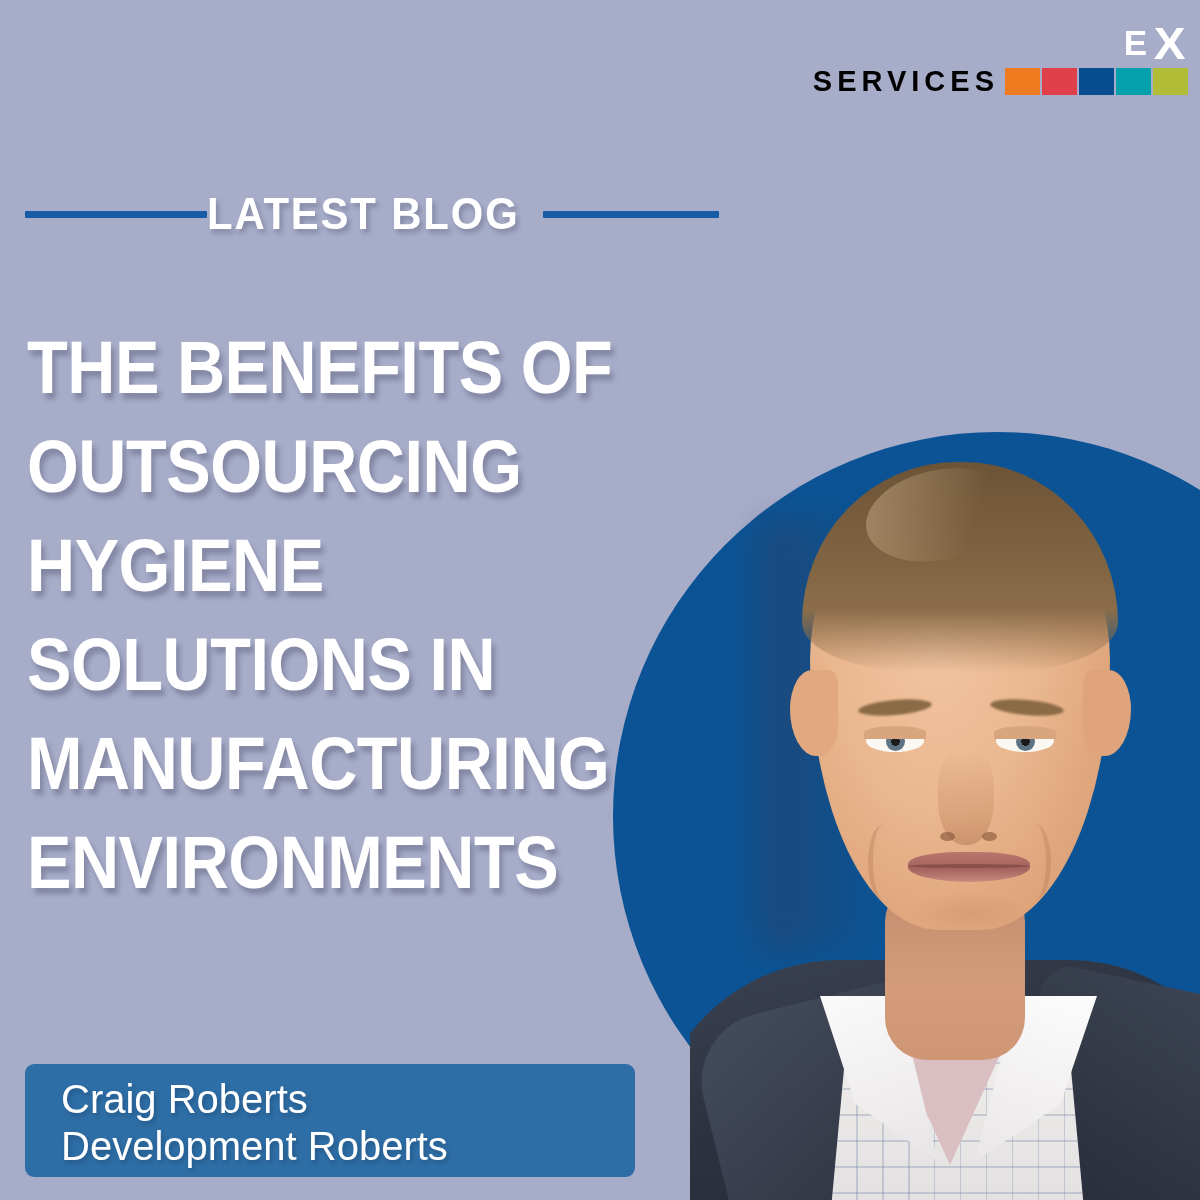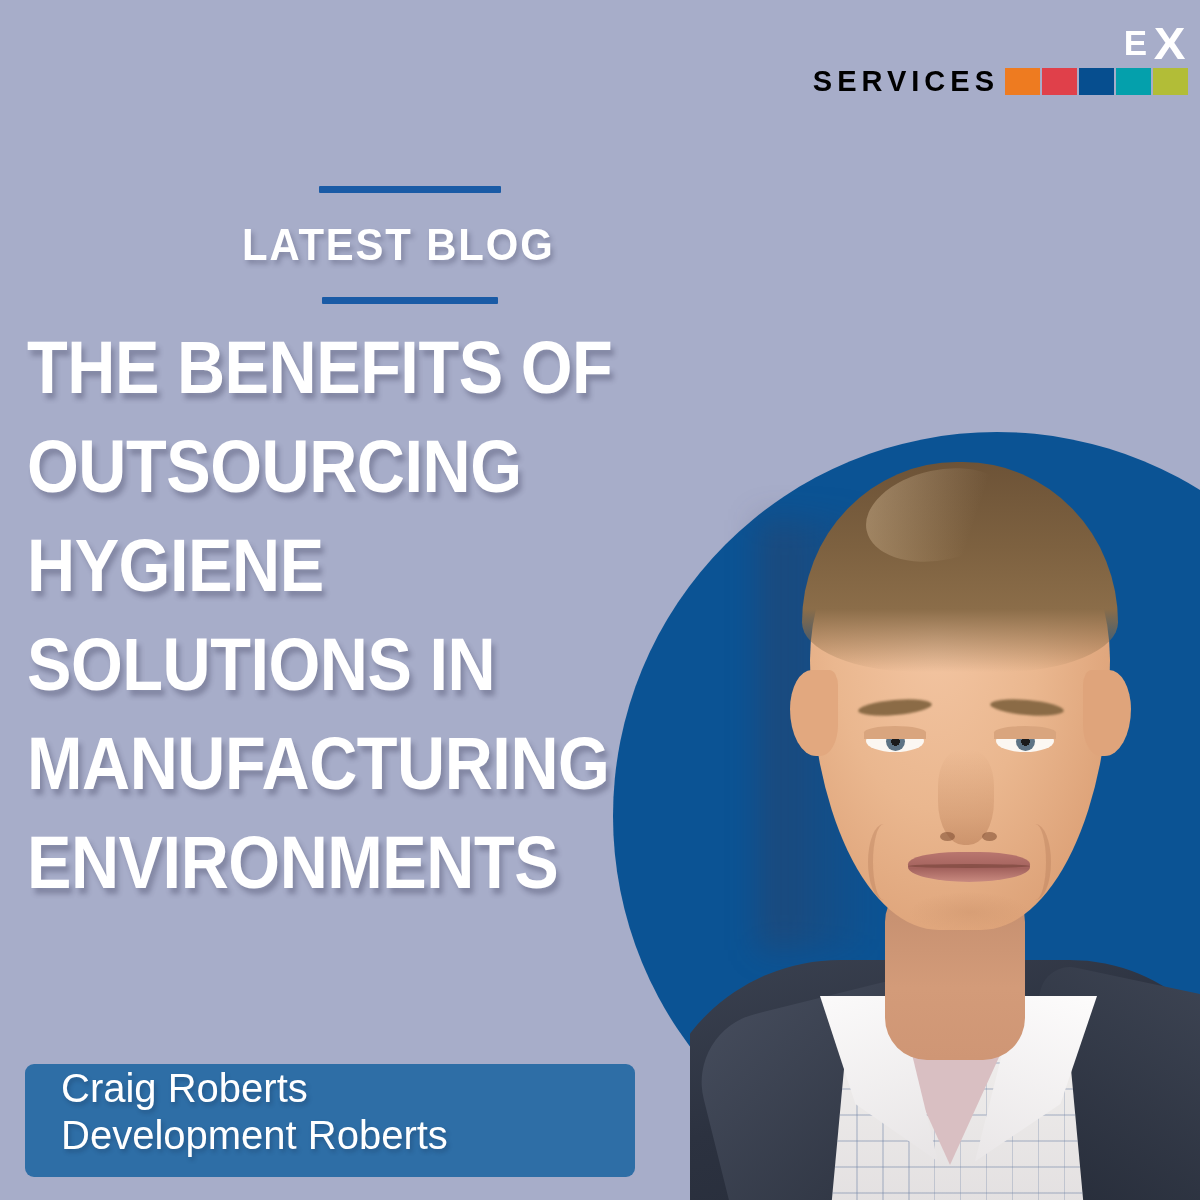--- a/index.html
+++ b/index.html
@@ -269,22 +269,20 @@
 
   
   .eyebrow {
     position: absolute;
     left: 25px;
     top: 186px;
     width: 770px;
     height: 56px;
     display: flex;
     align-items: center;
-    gap: 26px;
-    flex-direction: column;
   }
   .eyebrow-rule {
     height: 7px;
     background: #1a5ba6;
     border-radius: 1px;
     flex: 0 0 auto;
   }
   .eyebrow-rule.left  { width: 182px; }
   .eyebrow-rule.right { width: 176px; }
   .eyebrow-label {
@@ -321,21 +319,21 @@
   
   .author-banner {
     position: absolute;
     left: 25px;
     top: 1064px;
     width: 610px;
     height: 113px;
     background: #2e6ea6;
     border-radius: 9px;
     box-sizing: border-box;
-    padding: 1px 0 0 36px;
+    padding: 12px 0 0 36px;
     color: #ffffff;
   }
   .author-name, .author-role {
     display: block;
     font-size: 40px;
     line-height: 47px;
     font-weight: 400;
     letter-spacing: 0px;
     white-space: nowrap;
     text-shadow: 2px 3px 4px rgba(20,40,70,0.30);

